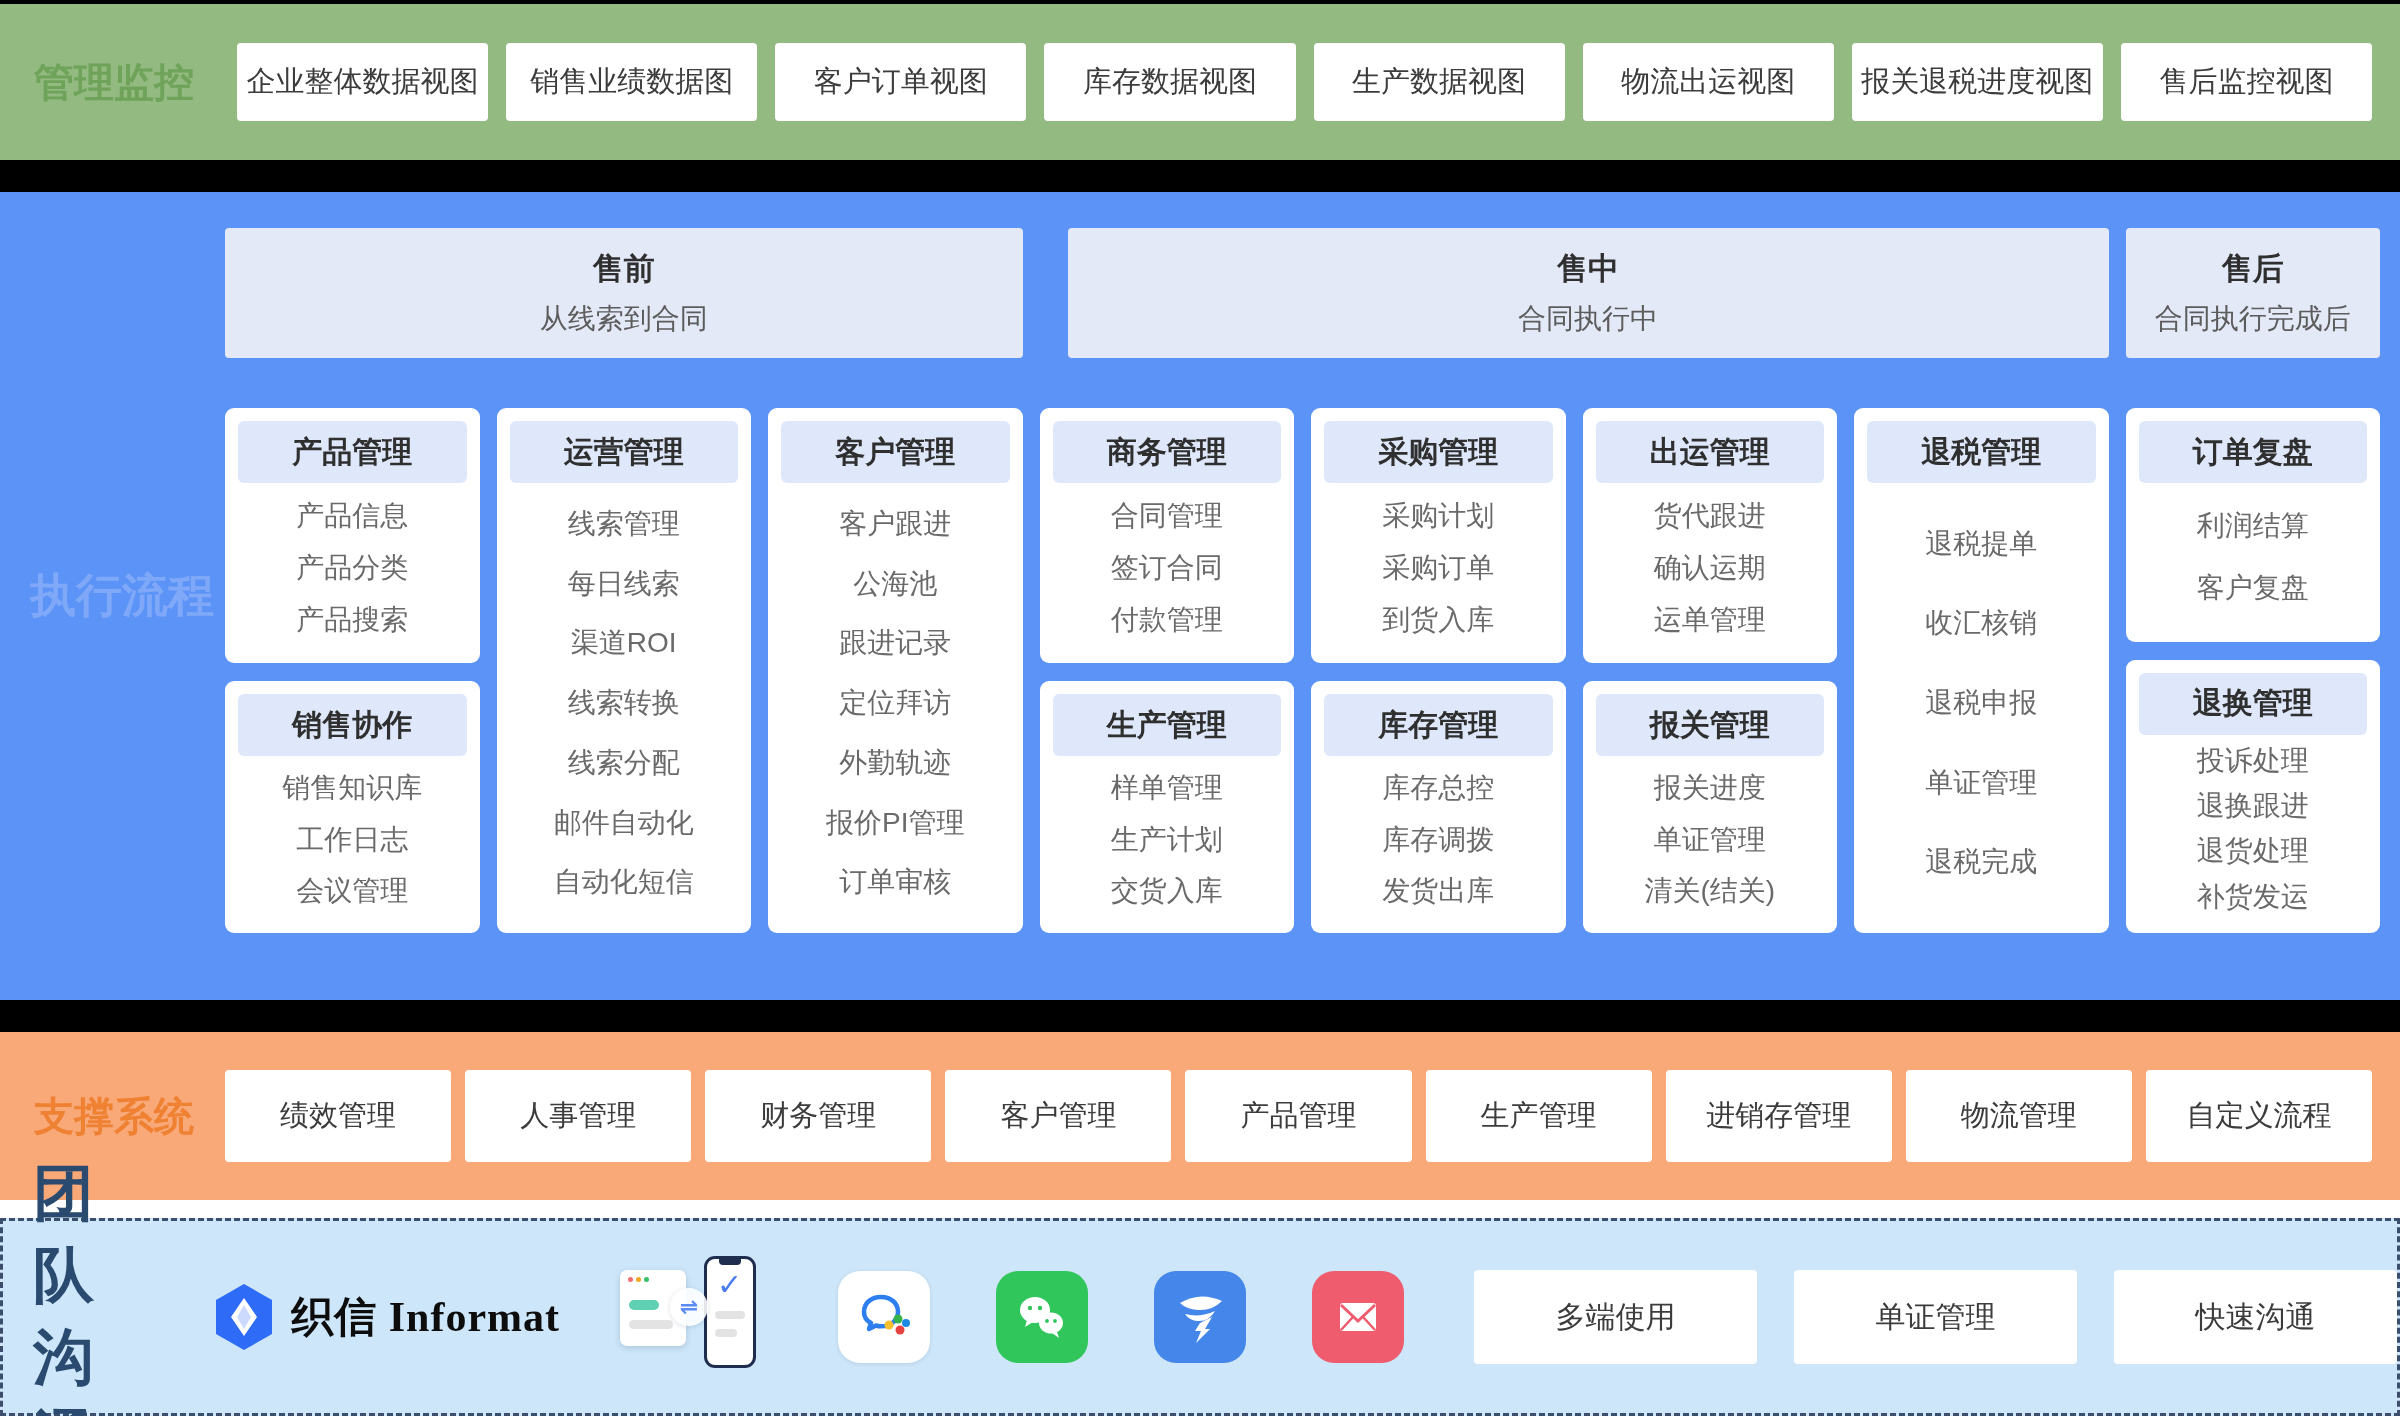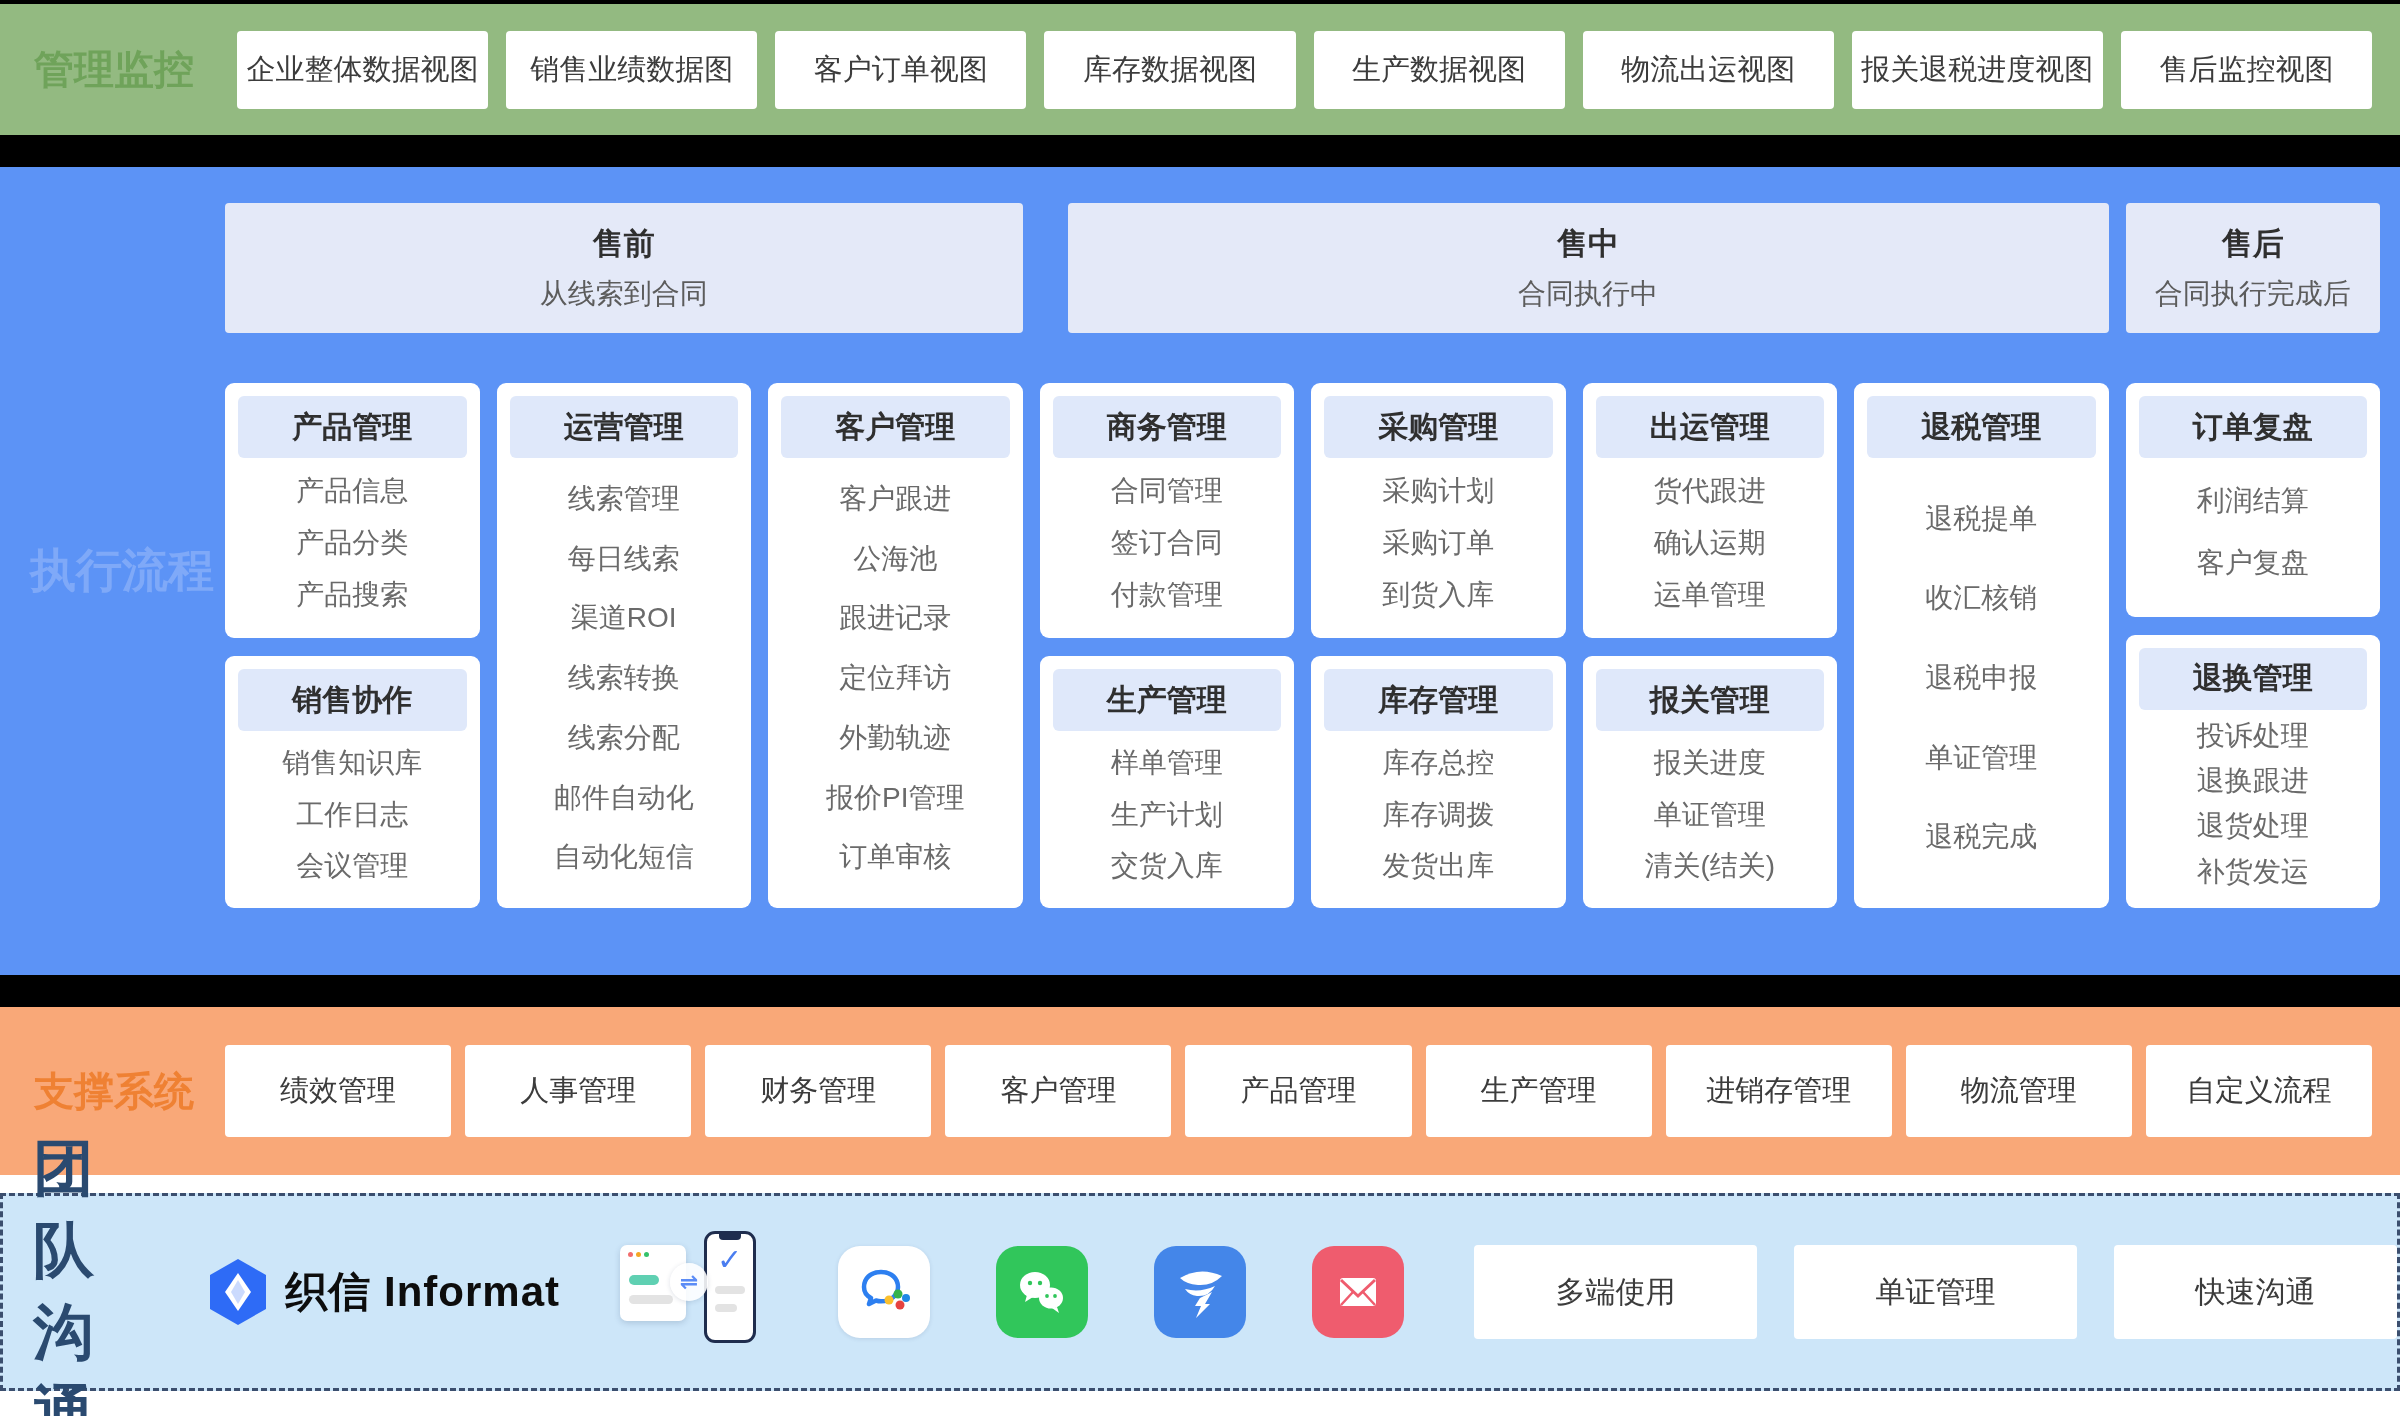--- a/index.html
+++ b/index.html
@@ -15,21 +15,21 @@
   html,body{margin:0;padding:0;}
   body{
     width:2400px;height:1416px;background:#fff;
     font-family:"Liberation Sans","DejaVu Sans",sans-serif;
     overflow:hidden;
   }
   .stripe{height:32px;background:#000;}
   .stripe-thin{height:4px;background:#000;}
 
   
-  .band-monitor{height:131px;background:var(--monitor-green);display:flex;align-items:center;}
+  .band-monitor{height:156px;background:var(--monitor-green);display:flex;align-items:center;}
   .band-label{flex:0 0 225px;padding-left:34px;font-size:40px;font-weight:bold;}
   .band-monitor .band-label{color:var(--monitor-label);}
   .monitor-items{flex:1;display:flex;gap:18px;margin-right:28px;padding-left:12px;}
   .monitor-item{flex:1;background:#fff;height:78px;border-radius:4px;display:flex;align-items:center;justify-content:center;font-size:29px;color:#3c3c3c;white-space:nowrap;}
 
   
   .band-exec{height:808px;background:var(--exec-blue);display:flex;}
   .exec-label{flex:0 0 225px;display:flex;align-items:center;padding-left:30px;font-size:46px;font-weight:bold;color:var(--exec-label);}
   .exec-main{flex:1;margin-right:20px;padding-top:36px;display:grid;grid-template-columns:repeat(8,1fr);gap:17px;align-content:start;}
   .phase{height:130px;background:var(--phase-bg);border-radius:4px;display:flex;flex-direction:column;align-items:center;justify-content:center;gap:10px;}
@@ -48,21 +48,21 @@
   .band-support .band-label{color:var(--support-label);}
   .support-items{flex:1;display:flex;gap:14px;margin-right:28px;}
   .support-item{flex:1;background:#fff;height:92px;border-radius:4px;display:flex;align-items:center;justify-content:center;font-size:29px;color:#3c3c3c;white-space:nowrap;}
 
   .gap-white{height:18px;background:#fff;}
 
   
   .band-comm{height:198px;background:var(--comm-bg);border:3px dashed var(--comm-border);display:flex;align-items:center;}
   .comm-label{margin-left:30px;font-size:61px;font-weight:bold;color:var(--comm-label);letter-spacing:2px;}
   .brand{display:flex;align-items:center;gap:16px;margin-left:56px;}
-  .brand-name{font-size:42px;font-weight:900;color:#0d0d0d;letter-spacing:1px;white-space:nowrap;}
+  .brand-name{font-size:42px;font-weight:900;color:#0d0d0d;letter-spacing:1px;white-space:nowrap;font-family:Liberation Serif, serif;}
   .illu{position:relative;width:140px;height:122px;margin-left:60px;flex:0 0 auto;}
   .illu-browser{position:absolute;left:0;top:14px;width:66px;height:76px;background:#fff;border-radius:7px;box-shadow:0 2px 6px rgba(30,50,90,.18);}
   .illu-dot{position:absolute;top:7px;width:5px;height:5px;border-radius:50%;}
   .illu-pill-teal{position:absolute;left:9px;top:30px;width:30px;height:10px;border-radius:5px;background:#5fd0b2;}
   .illu-pill-grey{position:absolute;left:9px;top:50px;width:44px;height:9px;border-radius:5px;background:#e3e3e3;}
   .illu-circle{position:absolute;left:50px;top:32px;width:38px;height:38px;border-radius:50%;background:rgba(255,255,255,.88);display:flex;align-items:center;justify-content:center;color:#5b8cf6;font-size:22px;font-weight:bold;box-shadow:0 1px 5px rgba(30,50,90,.15);}
   .illu-phone{position:absolute;left:84px;top:0;width:52px;height:112px;background:#fff;border:3px solid #1f2d4e;border-radius:11px;}
   .illu-notch{position:absolute;left:50%;top:-1px;transform:translateX(-50%);width:22px;height:7px;background:#1f2d4e;border-radius:0 0 4px 4px;}
   .illu-check{position:absolute;left:10px;top:8px;color:#4a7df0;font-size:30px;font-weight:bold;}
   .illu-line{position:absolute;left:8px;width:30px;height:8px;border-radius:4px;background:#e3e3e3;}

